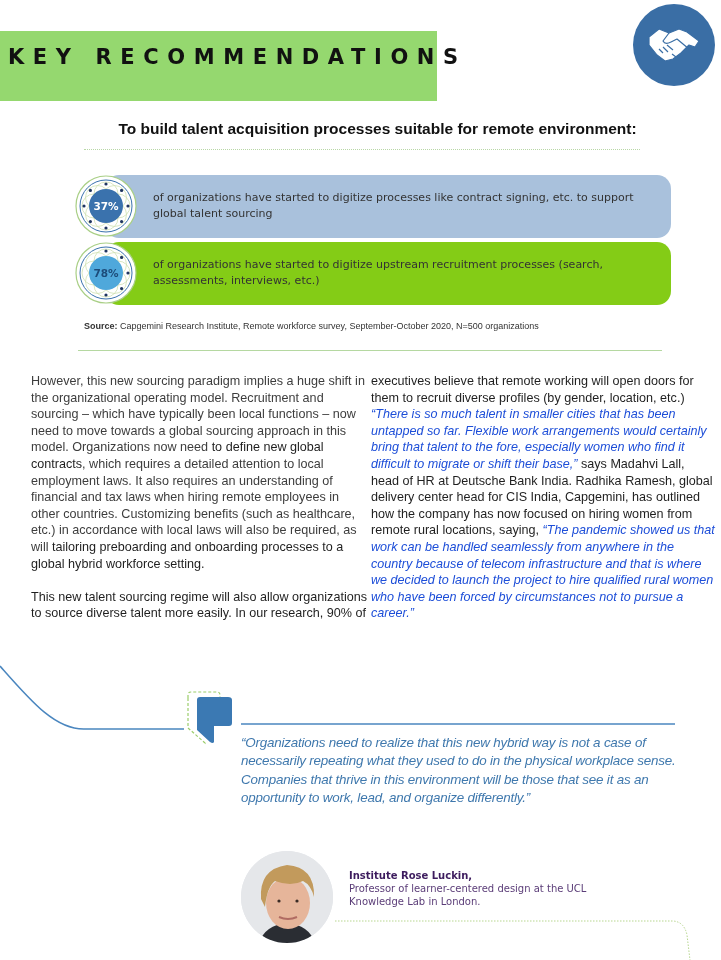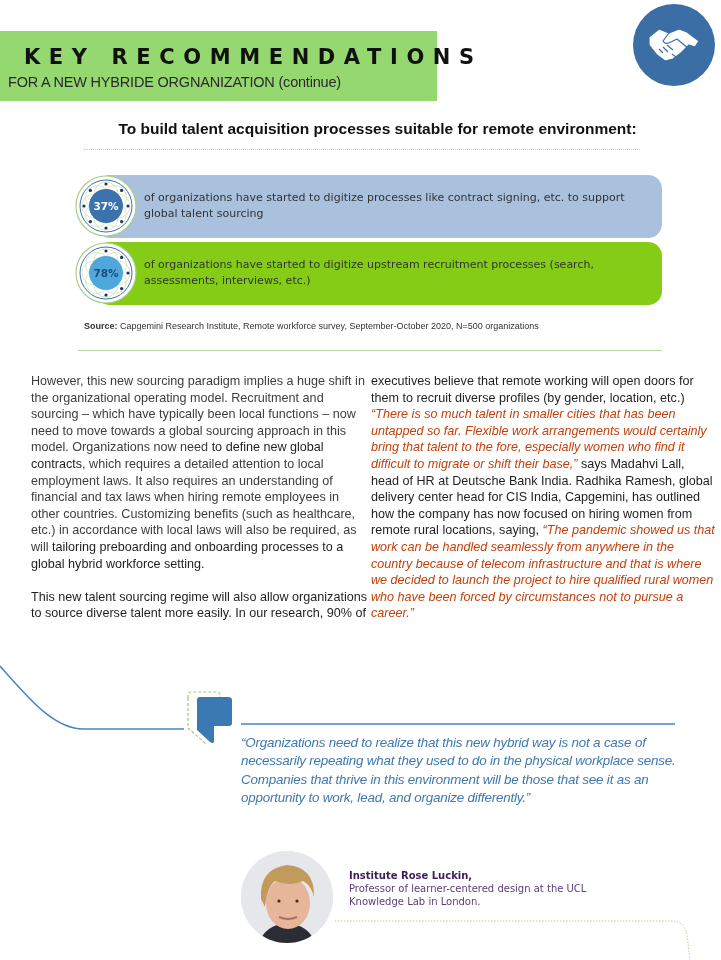--- a/index.html
+++ b/index.html
@@ -4,21 +4,21 @@
 <style>
   * { box-sizing: border-box; margin: 0; padding: 0; }
   html, body { width: 721px; height: 960px; background: #ffffff; overflow: hidden; }
   body { position: relative; font-family: "Liberation Sans", sans-serif; color: #2b2b2b; }
 
   .banner {
     position: absolute; left: 0; top: 31px; width: 437px; height: 70px;
     background: #95d86f;
   }
   .banner-title {
-    position: absolute; left: 24px; top: 14px;
+    position: absolute; left: 8px; top: 14px;
     font-family: "DejaVu Sans", sans-serif; font-weight: bold;
     font-size: 21px; letter-spacing: 8.6px; color: #111;
     white-space: nowrap;
   }
   .banner-sub {
     position: absolute; left: 8px; top: 43px;
     font-size: 14.5px; color: #2a2a2a; letter-spacing: -0.2px; white-space: nowrap;
   }
 
   .logo {
@@ -30,21 +30,21 @@
   .section-heading {
     position: absolute; left: 0; top: 120px; width: 721px; text-align: center;
     font-weight: bold; font-size: 15.5px; color: #111; padding-left: 34px;
   }
   .dotted-line {
     position: absolute; left: 84px; top: 149px; width: 556px; height: 0;
     border-top: 1px dotted #b8d7a6;
   }
 
   .stat {
-    position: absolute; left: 96px; width: 566px; height: 63px;
+    position: absolute; left: 105px; width: 566px; height: 63px;
     border-radius: 14px;
   }
   .stat-1 { top: 175px; background: #a9c1dc; }
   .stat-2 { top: 242px; background: #84cc16; }
   .stat-text {
     position: absolute; left: 48px; top: 15px; right: 20px;
     font-family: "DejaVu Sans", sans-serif; font-size: 11px; line-height: 16px; color: #333;
   }
   .badge {
     position: absolute; width: 62px; height: 62px; left: 75px;
@@ -68,21 +68,21 @@
   }
 
   .col {
     position: absolute; top: 373px; width: 340px;
     font-size: 12.6px; line-height: 16.6px; color: #3d3d3d;
   }
   .col-left { left: 31px; }
   .col-right { left: 371px; width: 345px; }
   .col p { margin: 0; }
   .col .strong { color: #1f1f1f; }
-  .col .quote { color: #c2410c; font-style: italic; margin-top: 22px; }
+  .col .quote { color: #1d4ed8; font-style: italic; margin-top: 22px; }
   .para-gap { height: 16.6px; }
 
   .deco { position: absolute; left: 0; top: 0; }
 
   .pull-quote {
     position: absolute; left: 241px; top: 734px; width: 440px;
     font-family: Liberation Sans, sans-serif; font-style: italic;
     font-size: 13.4px; line-height: 18.4px; color: #3f78ad; letter-spacing: -0.2px;
   }
 
@@ -94,21 +94,20 @@
     position: absolute; left: 349px; top: 869px; font-family: "DejaVu Sans", sans-serif;
     font-size: 10px; line-height: 13px; color: #5b3d78;
   }
   .attribution .name { font-weight: bold; color: #3d1c5e; }
 </style>
 </head>
 <body>
 
 <div class="banner">
   <div class="banner-title">KEY RECOMMENDATIONS</div>
-  <div class="banner-sub">FOR A NEW HYBRIDE ORGNANIZATION (continue)</div>
 </div>
 
 <div class="logo">
   <svg width="58" height="44" viewBox="0 0 58 44">
     <g fill="#ffffff" stroke="#3a6ea5" stroke-width="1.2" stroke-linejoin="round">
       <path d="M4 14 L14 6 L24 10 L34 6 L42 9 L54 18 L50 24 L44 22 L36 30 L28 36 L20 38 L12 32 L4 22 Z"></path>
       <path d="M24 10 L18 18 Q20 22 26 19 L32 16 L44 26" fill="none"></path>
       <path d="M14 26 L18 30 M18 24 L23 29 M22 22 L28 27 M27 31 L31 34" fill="none"></path>
     </g>
   </svg>

